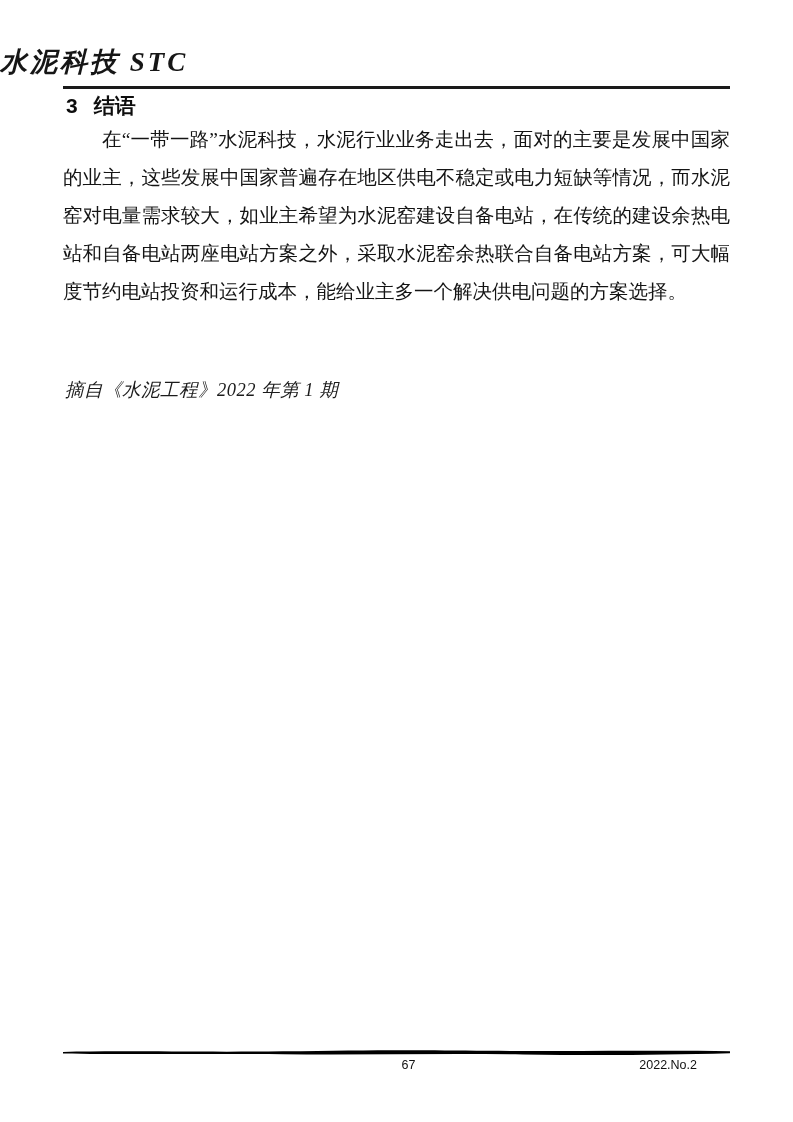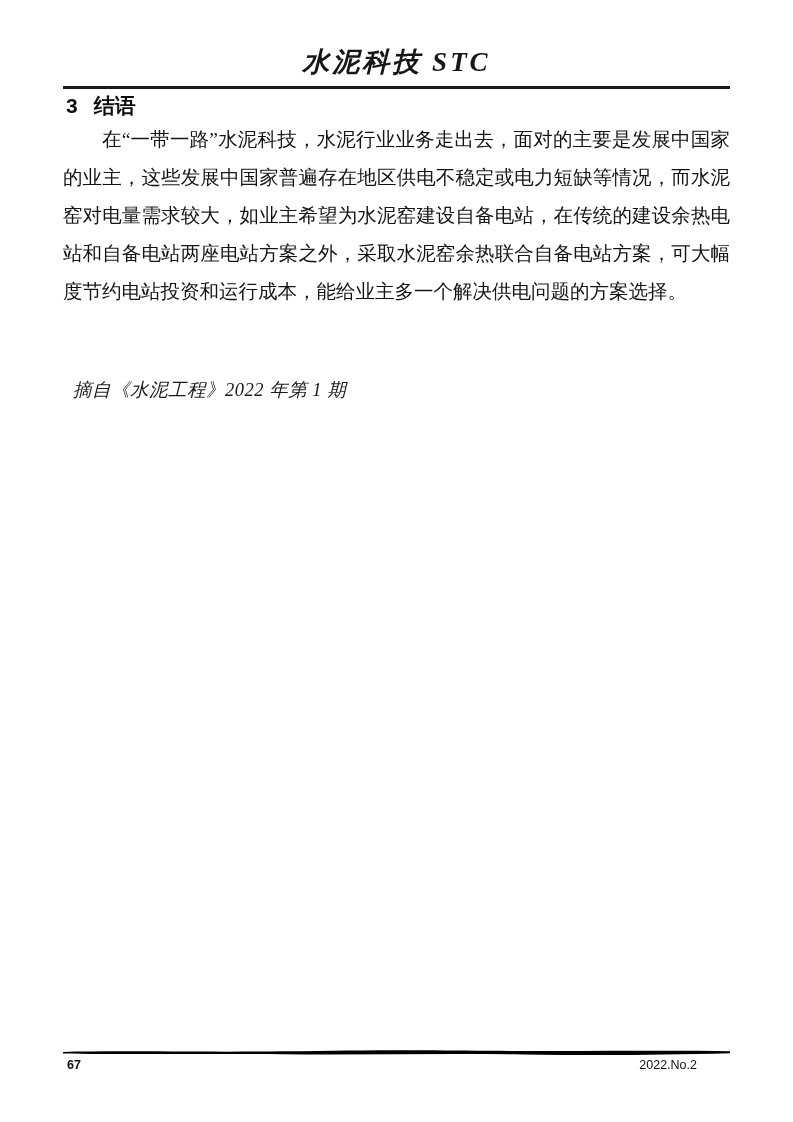--- a/index.html
+++ b/index.html
@@ -11,21 +11,21 @@
     background: #ffffff;
     color: #111111;
     font-family: "Liberation Serif", "DejaVu Serif", serif;
     overflow: hidden;
   }
   .journal-title {
     position: absolute;
     top: 44px;
     left: 0;
     width: 100%;
-    text-align: center;
+    text-align: left;
     font-size: 27px;
     font-style: italic;
     font-weight: 600;
     letter-spacing: 3px;
     color: #161616;
   }
   .header-rule {
     position: absolute;
     top: 86px;
     left: 63px;
@@ -52,21 +52,21 @@
     width: 667px;
     font-size: 19.5px;
     line-height: 38px;
     text-align: justify;
     text-indent: 2em;
     color: #141414;
   }
   .source-note {
     position: absolute;
     top: 377px;
-    left: 73px;
+    left: 65px;
     font-style: italic;
     font-size: 18.5px;
     letter-spacing: 0.5px;
     color: #1b1b1b;
   }
   .footer-rule {
     position: absolute;
     top: 1048px;
     left: 63px;
     width: 667px;
@@ -77,24 +77,23 @@
     top: 1058px;
     left: 63px;
     width: 667px;
     height: 17px;
     font-family: "Liberation Sans", "DejaVu Sans", sans-serif;
     font-size: 12.5px;
     color: #111111;
   }
   .page-number {
     position: absolute;
-    left: 4px;
+    left: 12px;
     width: 100%;
-    text-align: left;
-    font-weight: bold;
+    text-align: center;
   }
   .issue-label {
     position: absolute;
     right: 33px;
     top: 0;
   }
 </style>
 </head>
 <body>
 

